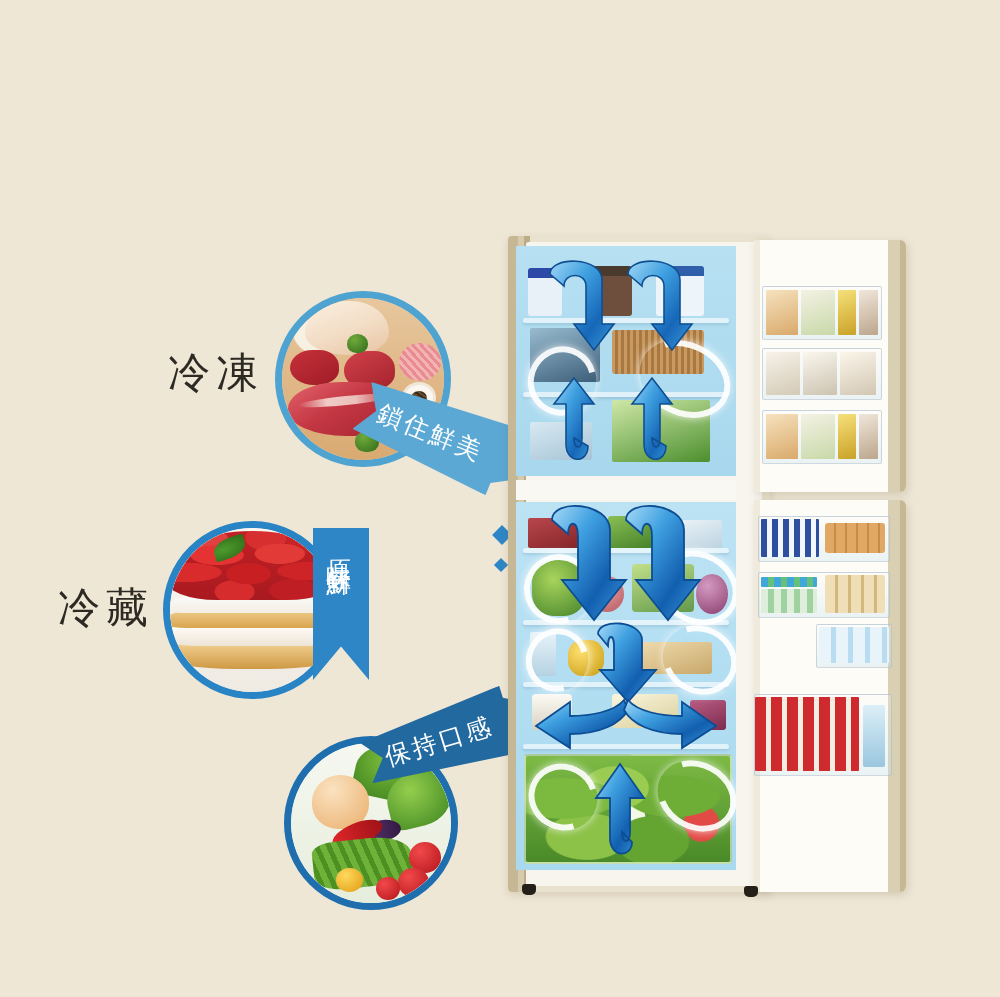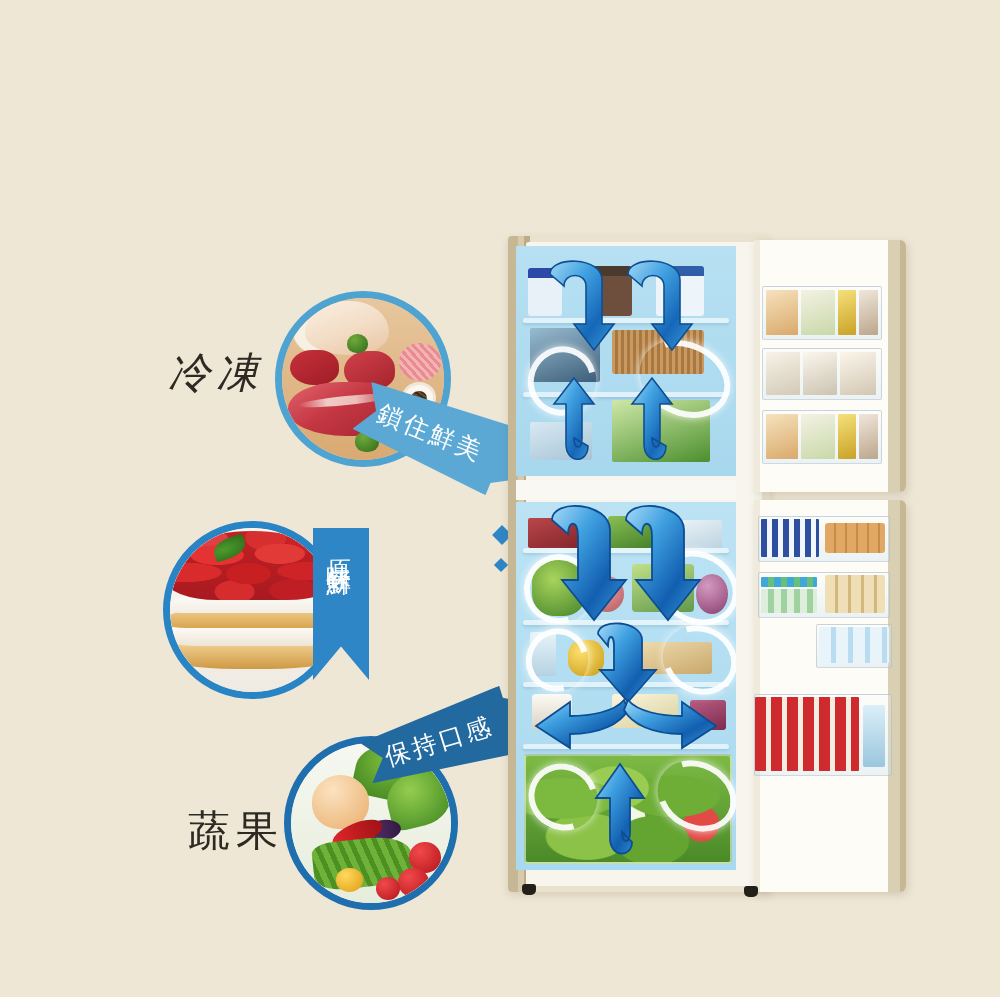--- a/index.html
+++ b/index.html
@@ -21,21 +21,21 @@
     color:#FFFDF7;font-size:54px;letter-spacing:12px;
     font-family:"Liberation Serif","DejaVu Serif",serif;
     text-indent:12px;white-space:nowrap;font-weight:400;
   }
 
   
   .cat-label{
     position:absolute;color:#2D2A23;font-size:42px;letter-spacing:6px;
     white-space:nowrap;font-family:"Liberation Serif","DejaVu Serif",serif;
   }
-  #label-freezer{left:168px;top:345px;font-style:italic;}
+  #label-freezer{left:168px;top:345px;}
   #label-fridge{left:58px;top:580px;}
   #label-veg{left:188px;top:803px;}
 
   
   .food-circle{position:absolute;border-radius:50%;overflow:hidden;}
   .food-circle .inner{position:absolute;inset:0;border-radius:50%;overflow:hidden;}
 
   #circle-meat{left:275px;top:291px;width:176px;height:176px;
     border:7px solid #4FA3D1;box-sizing:border-box;background:#E8CFAE;}
   #circle-cake{left:163px;top:521px;width:178px;height:178px;
@@ -193,21 +193,21 @@
   
   .marker{position:absolute;width:14px;height:14px;background:#2E86C6;transform:rotate(45deg);}
 </style>
 </head>
 <body>
 
 <div id="stage">
 
 
   <div class="cat-label" id="label-freezer">冷凍</div>
-  <div class="cat-label" id="label-veg">蔬果</div>
+  <div class="cat-label" id="label-fridge">冷藏</div>
 
   <div class="food-circle" id="circle-meat">
     <div class="inner">
       <div class="meat-bg"></div>
       <div class="meat-chicken"></div>
       <div class="meat-steak ms1"></div>
       <div class="meat-steak ms2"></div>
       <div class="meat-steak ms3"></div>
       <div class="meat-steak ms4"></div>
       <div class="meat-mince"></div>

